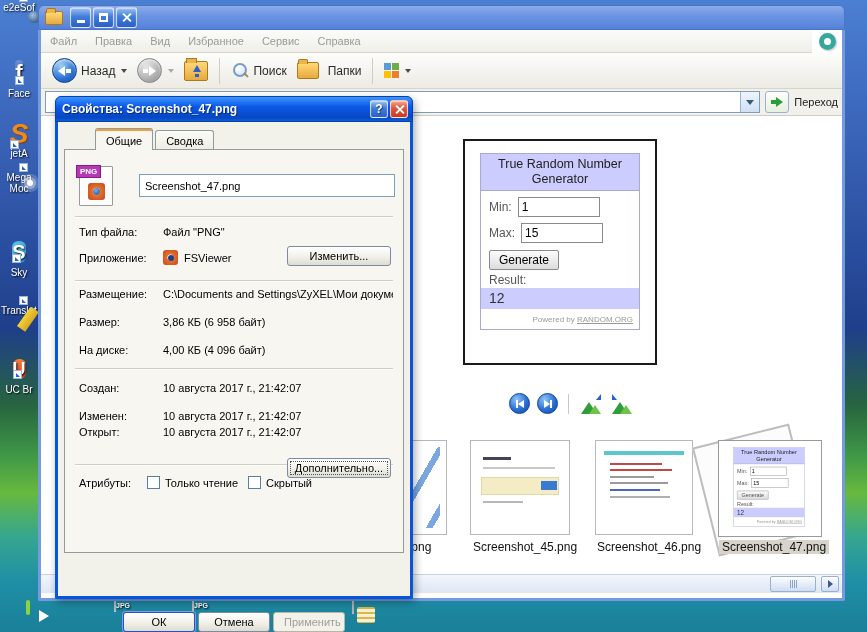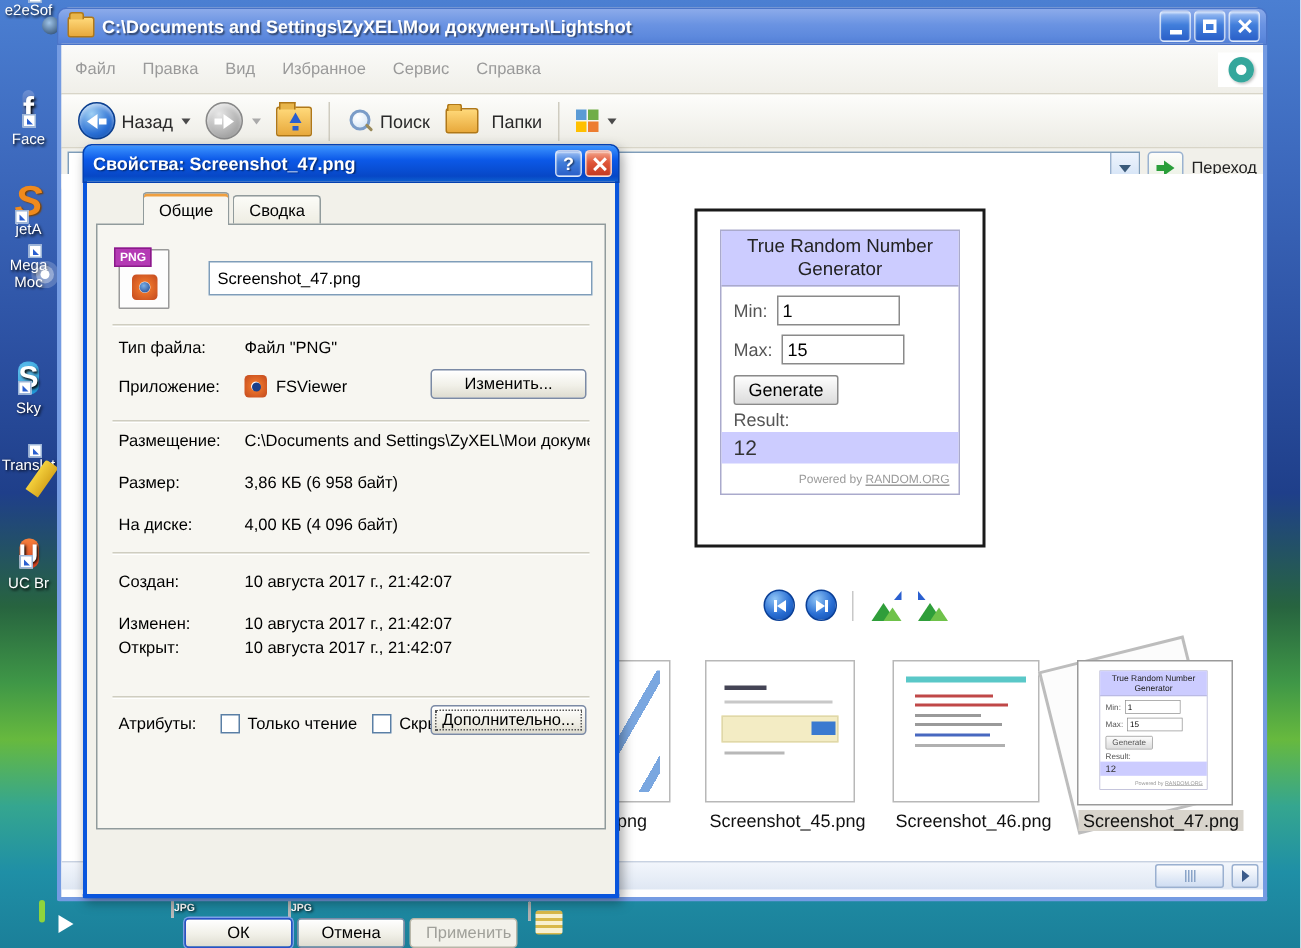--- a/index.html
+++ b/index.html
@@ -48,21 +48,21 @@
   .glyph-max { width:9px; height:9px; border:2px solid #fff; border-top-width:3px; }
   .glyph-x { position:relative; width:11px; height:11px; }
   .glyph-x:before,.glyph-x:after { content:""; position:absolute; left:5px; top:0; width:2px; height:11px; background:#fff; }
   .glyph-x:before { transform:rotate(45deg);} .glyph-x:after { transform:rotate(-45deg);}
 
   
   #explorer { left:38px; top:5px; width:807px; height:596px; background:#f1f0ea; border:3px solid #749be2; border-top:0; }
   #explorer .titlebar { margin:-0px -3px 0 -3px; background:linear-gradient(180deg,#8cabea,#6a93e2 45%,#5d89dd 80%,#537fd6); border:1px solid #4a74c8; }
   .folder-ico { width:18px; height:14px; margin-right:5px; position:relative; background:linear-gradient(180deg,#ffd97a,#e8a93c); border:1px solid #b07818; border-radius:2px; }
   .folder-ico:before { content:""; position:absolute; top:-4px; left:0; width:8px; height:4px; background:#e8b54a; border:1px solid #b07818; border-bottom:0; border-radius:2px 2px 0 0; }
-  .menubar { height:33px; background:linear-gradient(180deg,#fbfbf9,#f0efe9); border-bottom:1px solid #d8d5c8; display:flex; align-items:center; font-size:11px; color:#9a9a9a; }
+  .menubar { height:23px; background:linear-gradient(180deg,#fbfbf9,#f0efe9); border-bottom:1px solid #d8d5c8; display:flex; align-items:center; font-size:11px; color:#9a9a9a; }
   .menubar span.mi { padding:0 9px; cursor:default; }
   .menu-logo { margin-left:auto; width:30px; height:23px; background:#fff; display:flex; align-items:center; justify-content:center; }
   .menu-logo i { width:17px; height:17px; border-radius:50%; border:5px solid #35a79c; display:block;
      box-shadow:inset 1px 1px 1px rgba(255,255,255,.8), 1px 1px 2px rgba(0,0,0,.25); }
   .toolbar { height:36px; background:linear-gradient(180deg,#fdfdfb,#ecebe4); border-bottom:1px solid #d8d5c8; display:flex; align-items:center; padding:0 6px; font-size:12px; color:#2a2a2a; }
   .tb-item { display:flex; align-items:center; gap:4px; padding:3px 5px; border-radius:3px; cursor:pointer; }
   .tb-sep { width:1px; height:26px; background:#cfccc0; margin:0 6px; }
   .nav-circle { width:25px; height:25px; border-radius:50%; position:relative; display:flex; align-items:center; justify-content:center;
      background:radial-gradient(circle at 35% 30%,#8fd0a0,#2a9e4a 60%,#137a2e); border:1px solid #0e6a28; box-shadow:inset 0 2px 3px rgba(255,255,255,.6); }
   .nav-circle.blue { background:radial-gradient(circle at 35% 30%,#9fd0f5,#2a6fd4 60%,#1048a0); border-color:#0c3f8e; }
@@ -219,21 +219,20 @@
 
   <div class="dicon" style="left:9px;top:602px"><span class="ic ic-player"></span></div>
   <div class="dicon" style="left:96px;top:600px"><span class="ic ic-jpg"><span class="tag">JPG</span><span class="eye"></span></span></div>
   <div class="dicon" style="left:174px;top:600px"><span class="ic ic-jpg"><span class="tag">JPG</span><span class="eye"></span></span></div>
   <div class="dicon" style="left:252px;top:602px"><span class="ic ic-tg"></span></div>
   <div class="dicon" style="left:334px;top:602px"><span class="ic ic-script"></span></div>
 
   <div class="xp-frame" id="explorer">
     <div class="titlebar">
       <span class="folder-ico"></span>
-      <span class="t">C:\Documents and Settings\ZyXEL\Мои документы\Lightshot</span>
       <span class="tbtn">
           <span class="glyph-min"></span>
         </span>
       <span class="tbtn">
           <span class="glyph-max"></span>
         </span>
       <span class="tbtn">
           <span class="glyph-x"></span>
         </span>
     </div>
@@ -471,21 +470,21 @@
         </div>
         <span class="sep" style="top:314px"></span>
 
         <div class="frow" style="top:326px">
           <span class="k" style="width:68px">Атрибуты:</span>
           <span class="cb"></span>
           <span style="margin-right:10px">Только чтение</span>
           <span class="cb"></span>
           <span>Скрытый</span>
         </div>
-        <button class="luna-btn focus-dash chg-btn" style="top:320px;padding:3px 6px">Дополнительно...</button>
+        <button class="luna-btn focus-dash chg-btn" style="top:308px;padding:3px 6px">Дополнительно...</button>
       </div>
 
       <div class="dlg-buttons">
         <button class="luna-btn default">ОК</button>
         <button class="luna-btn">Отмена</button>
         <button class="luna-btn disabled">Применить</button>
       </div>
     </div>
   </div>
 

